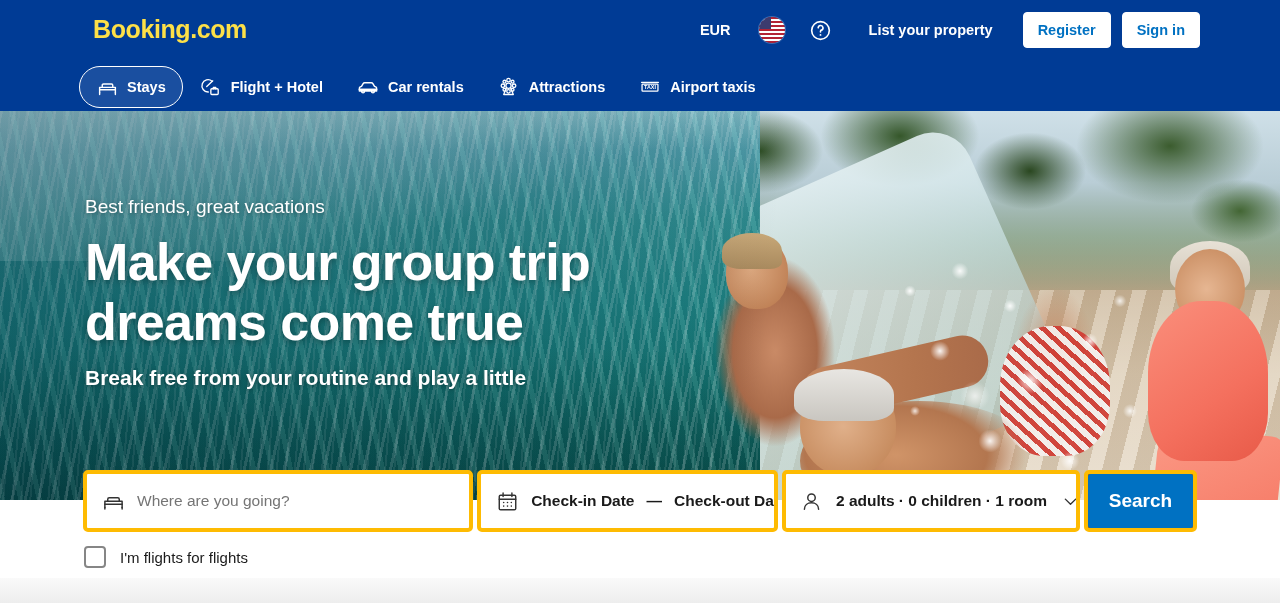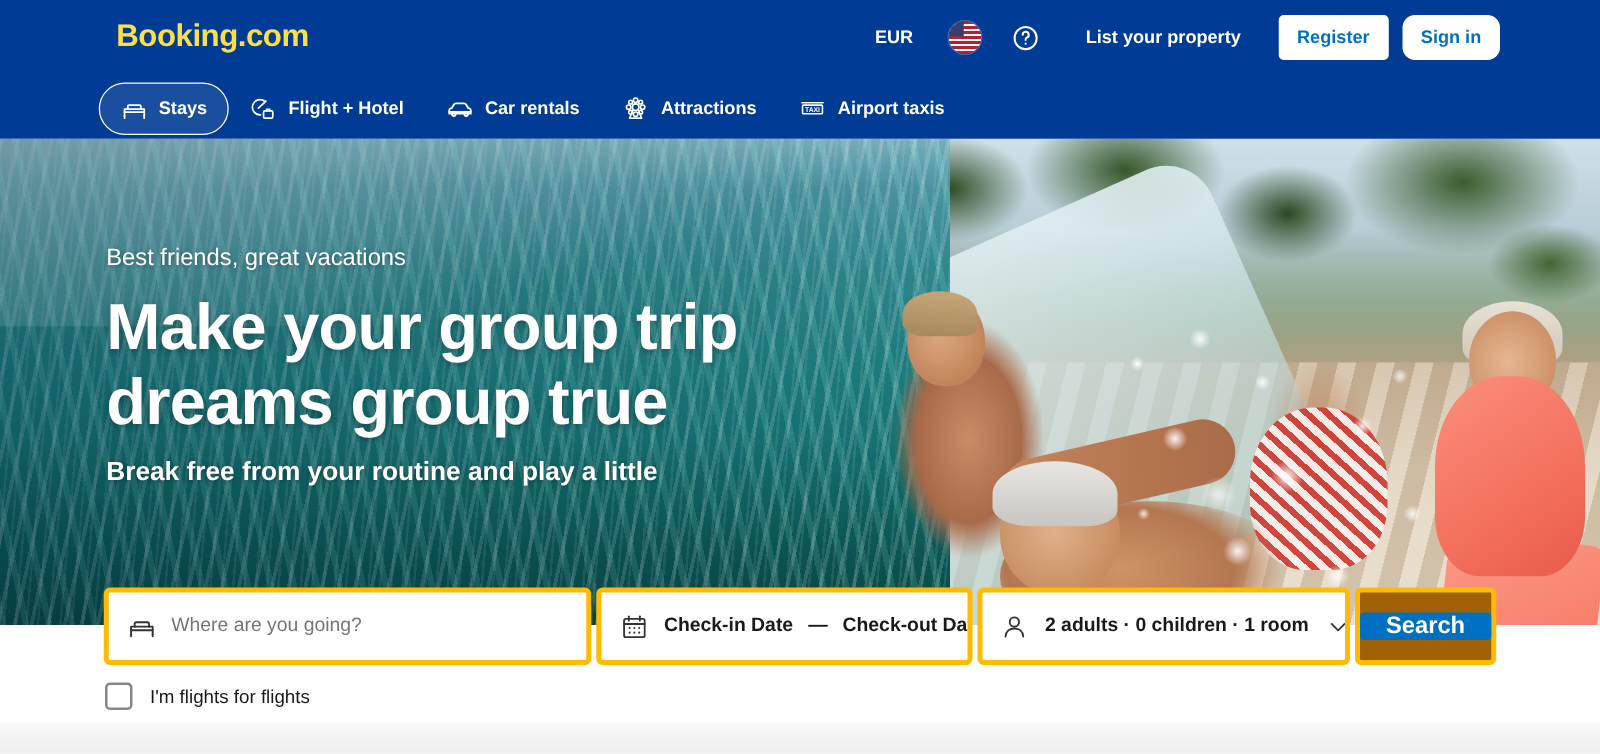--- a/index.html
+++ b/index.html
@@ -58,21 +58,21 @@
     color: #ffffff; font-size: 14.5px; font-weight: bold;
     padding: 8px 10px; border-radius: 4px; cursor: pointer;
     margin-right: 20px; white-space: nowrap;
   }
   .btn-white {
     background: #ffffff; color: #0071c2; font-size: 14.5px; font-weight: bold;
     border: 1px solid #ffffff; border-radius: 4px;
     padding: 9px 14px; cursor: pointer; white-space: nowrap;
     font-family: "Liberation Sans", sans-serif;
   }
-  .btn-white + .btn-white { margin-left: 11px; border-radius: 10px; }
+  .btn-white + .btn-white { margin-left: 11px; }
 
   
   .nav {
     position: absolute; left: 79px; top: 66px;
     display: flex; align-items: center; gap: 0px; justify-content: flex-end;
   }
   .nav-item {
     display: flex; align-items: center; gap: 9px;
     color: #ffffff; font-size: 14.5px; font-weight: bold;
     padding: 9px 16px; border-radius: 22px;
@@ -274,21 +274,21 @@
   .sfield.dates { width: 303px; }
   .sfield.occ { width: 300px; justify-content: space-between; }
   .occ-inner { display: flex; align-items: center; gap: 12px; }
   .sfield-text {
     font-size: 15.5px; color: #1a1a1a; font-weight: bold; white-space: nowrap;
   }
   .sfield-text.ph { font-weight: normal; color: #262626; }
   .sico { display: flex; align-items: center; justify-content: center; width: 24px; height: 24px; flex: none; }
   .search-wrap {
     width: 114px; border: 4px solid #febb02; border-radius: 5px;
-    background: #a16207; display: flex; align-items: center;
+    background: #a16207; display: flex;
   }
   .search-btn {
     flex: 1; background: #0071c2; color: #ffffff; border: none; border-radius: 3px;
     font-size: 19px; font-weight: bold; cursor: pointer;
     font-family: "Liberation Sans", sans-serif;
   }
 
   
   .cb-row {
     position: absolute; left: 84px; top: 546px;
@@ -440,21 +440,21 @@
 
       <div class="splash"></div>
       <div class="hero-shade"></div>
     </div>
   </div>
 
   <div class="hero-text">
     <div class="hero-eyebrow">Best friends, great vacations</div>
     <div class="hero-title">
       <div>Make your group trip</div>
-      <div>dreams group true</div>
+      <div>dreams come true</div>
     </div>
     <div class="hero-sub">Break free from your routine and play a little</div>
   </div>
 
   <div class="searchbar">
 
     <div class="sfield dest">
       <span class="sico">
         <svg width="23" height="23" viewBox="0 0 24 24" fill="none" stroke="#333333" stroke-width="1.55" stroke-linecap="round" stroke-linejoin="round">
           <path d="M3 18.2v-6.4h18v6.4"></path>

